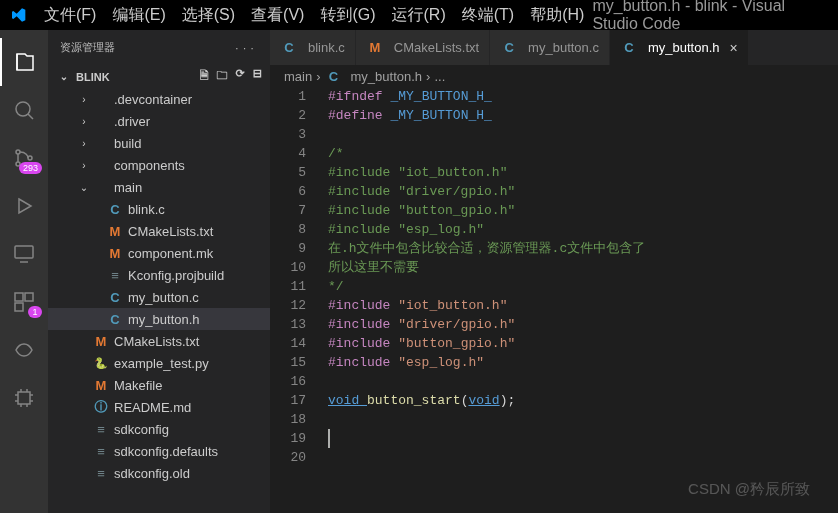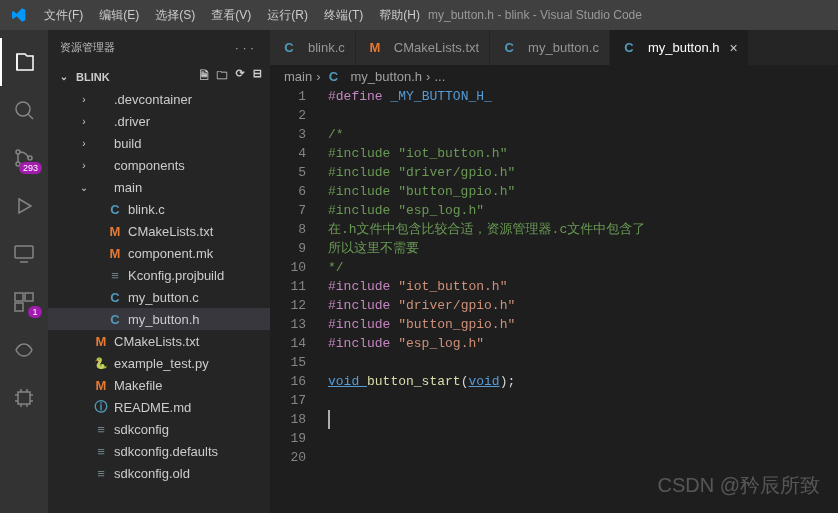--- a/index.html
+++ b/index.html
@@ -9,25 +9,25 @@
   background: #1e1e1e;
   color: #cccccc;
   width: 838px;
   height: 513px;
   overflow: hidden;
   display: flex;
   flex-direction: column;
 }
 .title-bar {
   height: 30px;
-  background: #404040;
+  background: #000000;
   display: flex;
   align-items: center;
   color: #cccccc;
-  font-size: 12px;
+  font-size: 16px;
 }
 .vscode-logo {
   width: 16px; height: 16px;
   margin: 0 10px;
 }
 .menu-bar { display: flex; }
 .menu-item {
   padding: 0 8px;
   height: 30px;
   display: flex;
@@ -58,21 +58,21 @@
   cursor: pointer;
   position: relative;
 }
 .activity-icon.active {
   color: #ffffff;
   border-left: 2px solid #fff;
 }
 .badge {
   position: absolute;
   bottom: 8px; right: 6px;
-  background: #a21caf;
+  background: #d946ef;
   color: #fff;
   font-size: 9px;
   border-radius: 8px;
   padding: 1px 4px;
   min-width: 14px;
   text-align: center;
 }
 .sidebar {
   width: 222px;
   background: #252526;
@@ -194,38 +194,39 @@
 .tok-comment { color: #6a9955; }
 .tok-type { color: #569cd6; text-decoration: underline; }
 .tok-func { color: #dcdcaa; }
 .tok-punct { color: #d4d4d4; }
 .cursor-line {
   border-left: 2px solid #aeafad;
   padding-left: 2px;
 }
 .watermark {
   position: absolute;
-  bottom: 14px; right: 18px;
+  bottom: 14px; right: 28px;
   color: rgba(255,255,255,0.25);
-  font-size: 20px;
+  font-size: 15px;
   font-family: sans-serif;
 }
 </style>
 </head>
 <body>
 
 <div class="title-bar">
   <svg class="vscode-logo" viewBox="0 0 24 24">
       <path fill="#0098ff" d="M23 4l-5-2-8 8-5-4-2 1v10l2 1 5-4 8 8 5-2V4z"></path>
     </svg>
   <div class="menu-bar" id="menu-bar">
       <div class="menu-item">文件(F)</div>
       <div class="menu-item">编辑(E)</div>
       <div class="menu-item">选择(S)</div>
       <div class="menu-item">查看(V)</div>
+      <div class="menu-item">转到(G)</div>
       <div class="menu-item">运行(R)</div>
       <div class="menu-item">终端(T)</div>
       <div class="menu-item">帮助(H)</div>
     </div>
   <div class="title-text">my_button.h - blink - Visual Studio Code</div>
 </div>
 
 <div class="main-area">
   <div class="activity-bar">
     <div class="activity-icon active">
@@ -442,20 +443,21 @@
           <div>13</div>
           <div>14</div>
           <div>15</div>
           <div>16</div>
           <div>17</div>
           <div>18</div>
           <div>19</div>
           <div>20</div>
         </div>
       <div class="code-lines" id="code">
+          <div><span class="tok-macro">#ifndef </span><span class="tok-ident">_MY_BUTTON_H_</span></div>
           <div><span class="tok-macro">#define </span><span class="tok-ident">_MY_BUTTON_H_</span></div>
           <div>&nbsp;</div>
           <div><span class="tok-comment">/*</span></div>
           <div><span class="tok-comment">#include "iot_button.h"</span></div>
           <div><span class="tok-comment">#include "driver/gpio.h"</span></div>
           <div><span class="tok-comment">#include "button_gpio.h"</span></div>
           <div><span class="tok-comment">#include "esp_log.h"</span></div>
           <div><span class="tok-comment">在.h文件中包含比较合适，资源管理器.c文件中包含了</span></div>
           <div><span class="tok-comment">所以这里不需要</span></div>
           <div><span class="tok-comment">*/</span></div>

